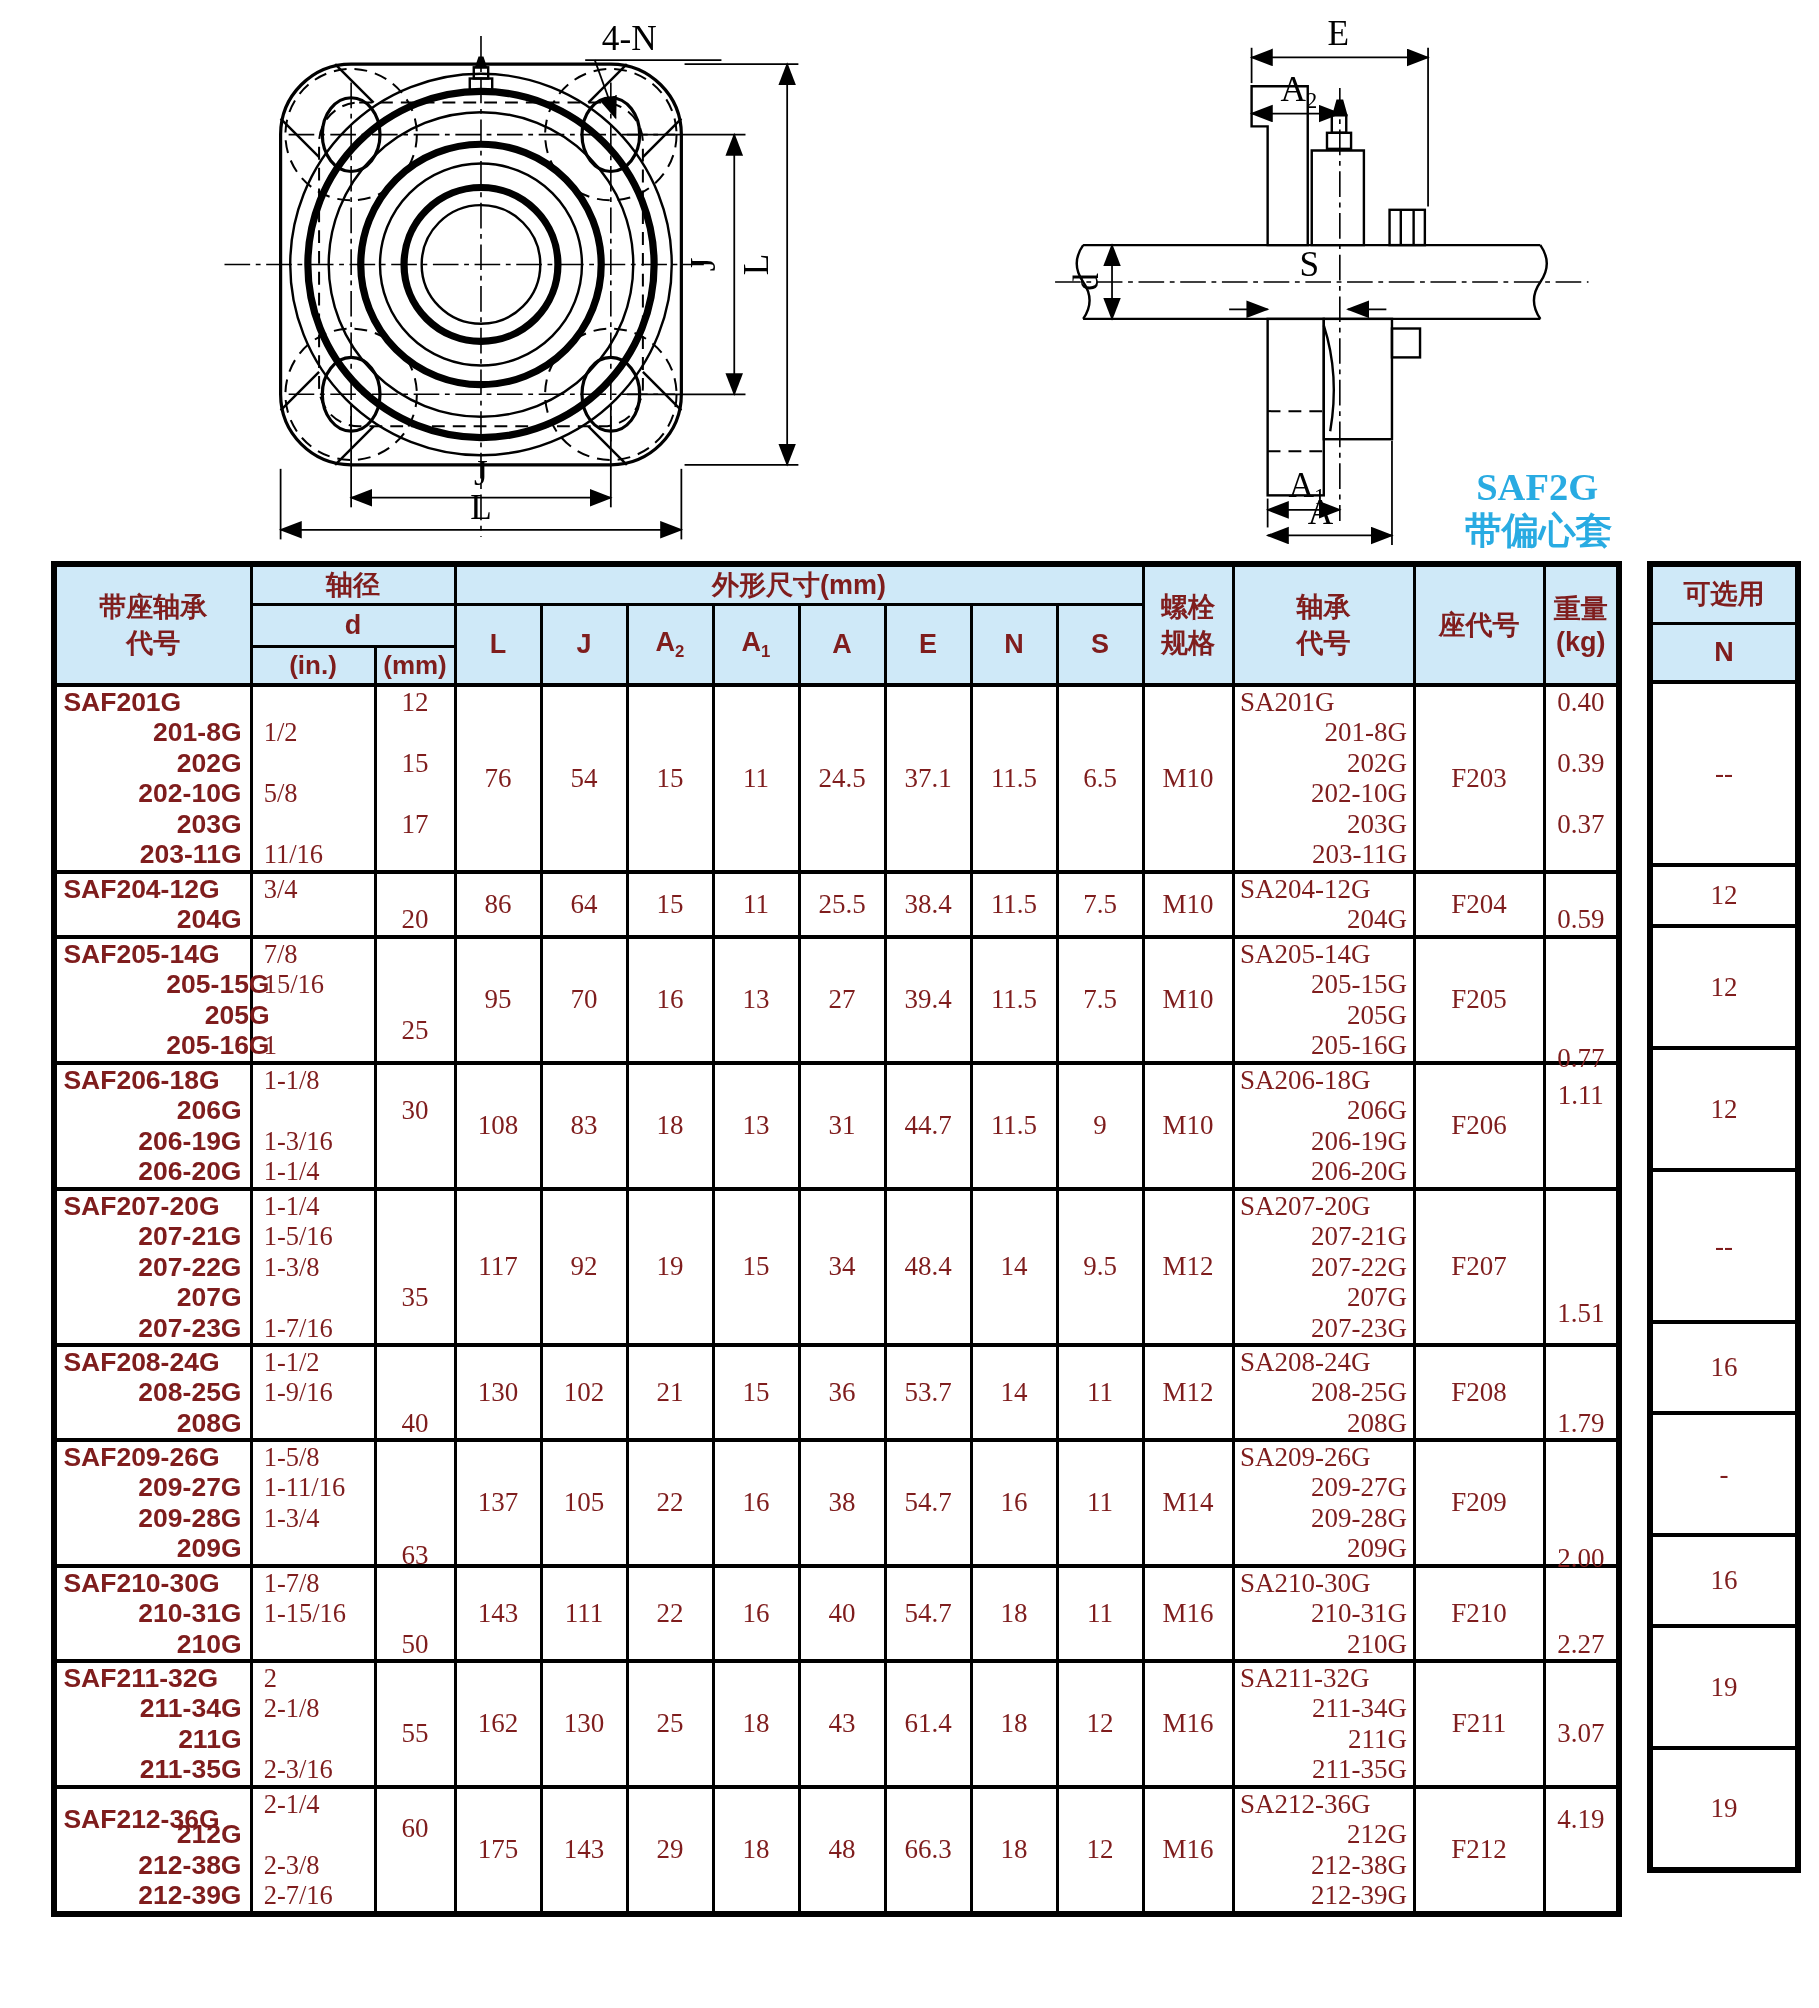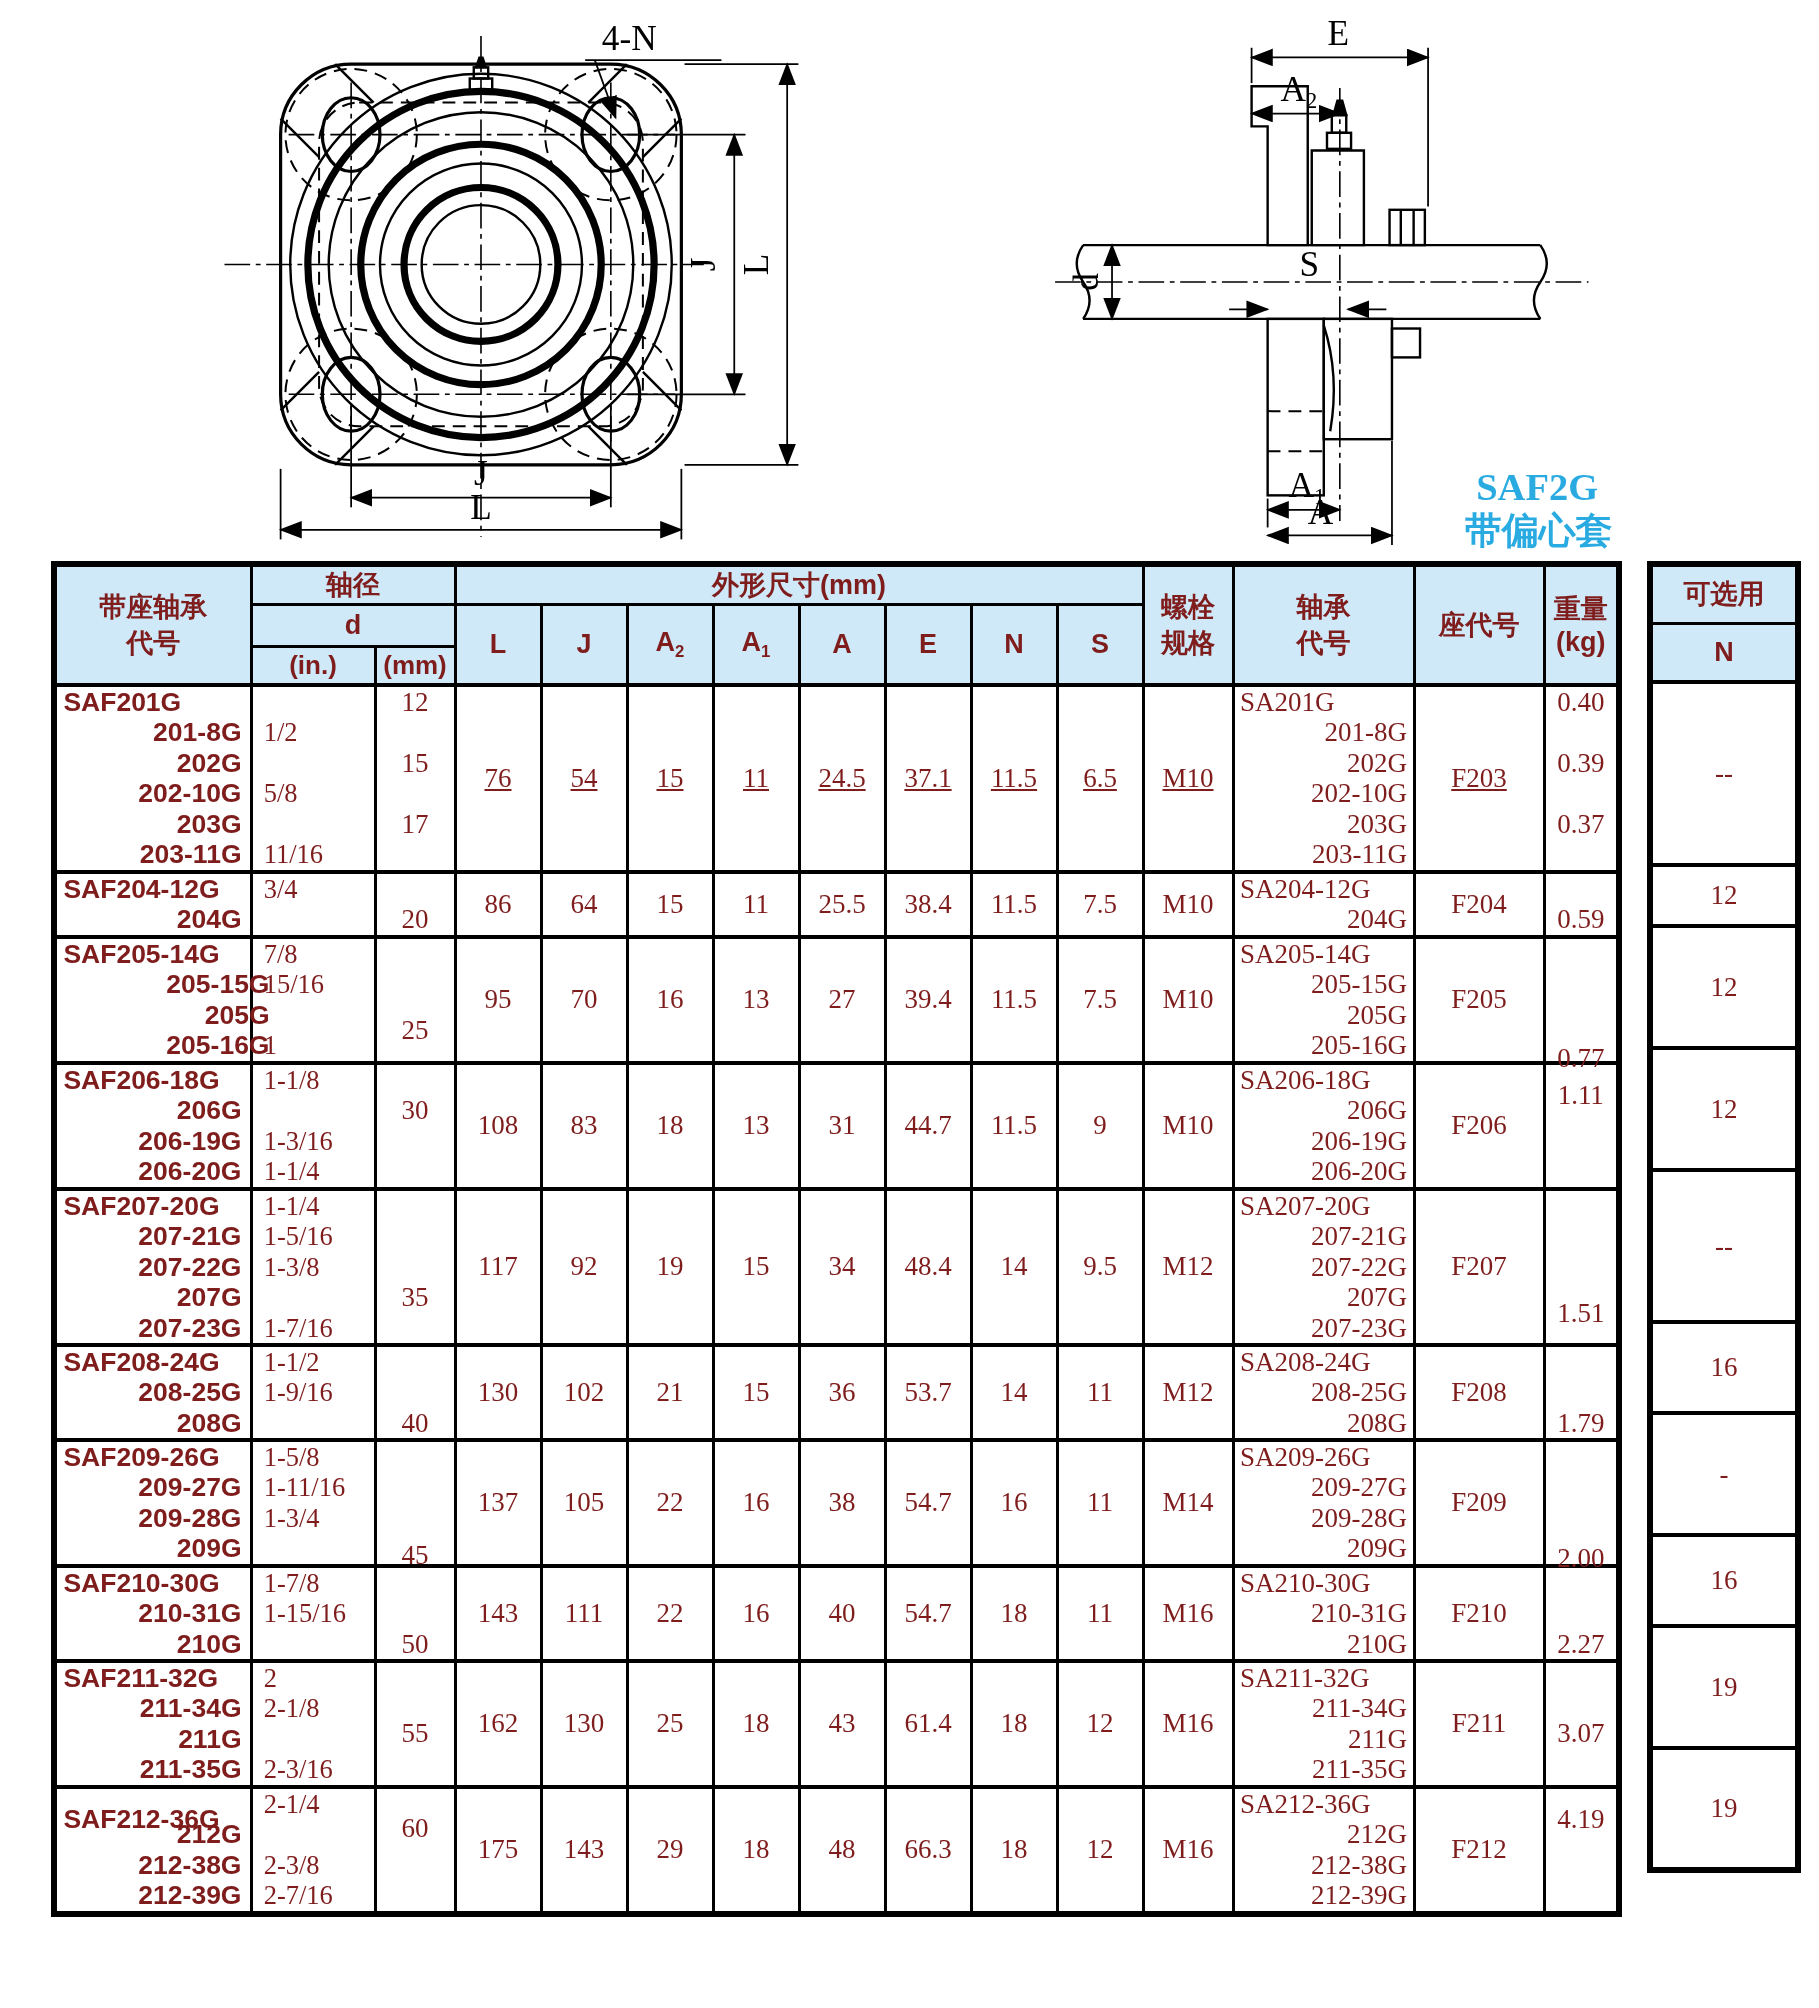--- a/index.html
+++ b/index.html
@@ -268,21 +268,21 @@
         <th rowspan="2" class="hd-lat">E</th>
         <th rowspan="2" class="hd-lat">N</th>
         <th rowspan="2" class="hd-lat">S</th>
       </tr>
       <tr style="height:38px">
         <th class="hd-lat" style="font-size:26px">(in.)</th>
         <th class="hd-lat" style="font-size:26px">(mm)</th>
       </tr>
     </thead>
     <tbody id="rows">
-        <tr style="height: 183px; text-decoration: underline;">
+        <tr style="height: 183px;">
           <td class="c-codes">
             <div class="stack" style="height: 183px;">
               <div class="ln l" style="top: 0px;">SAF201G</div>
               <div class="ln r" style="top: 30.5px;">201-8G</div>
               <div class="ln r" style="top: 61px;">202G</div>
               <div class="ln r" style="top: 91px;">202-10G</div>
               <div class="ln r" style="top: 122px;">203G</div>
               <div class="ln r" style="top: 152px;">203-11G</div>
             </div>
           </td>
@@ -558,21 +558,21 @@
           </td>
           <td class="c-din">
             <div class="stack" style="height: 122px;">
               <div class="ln l" style="top: 0px;">1-5/8</div>
               <div class="ln l" style="top: 30.5px;">1-11/16</div>
               <div class="ln l" style="top: 61px;">1-3/4</div>
             </div>
           </td>
           <td class="c-dmm">
             <div class="stack" style="height: 122px;">
-              <div class="ln c" style="top: 98px;">45</div>
+              <div class="ln c" style="top: 98px;">63</div>
             </div>
           </td>
           <td class="c-val">137</td>
           <td class="c-val">105</td>
           <td class="c-val">22</td>
           <td class="c-val">16</td>
           <td class="c-val">38</td>
           <td class="c-val">54.7</td>
           <td class="c-val">16</td>
           <td class="c-val">11</td>

